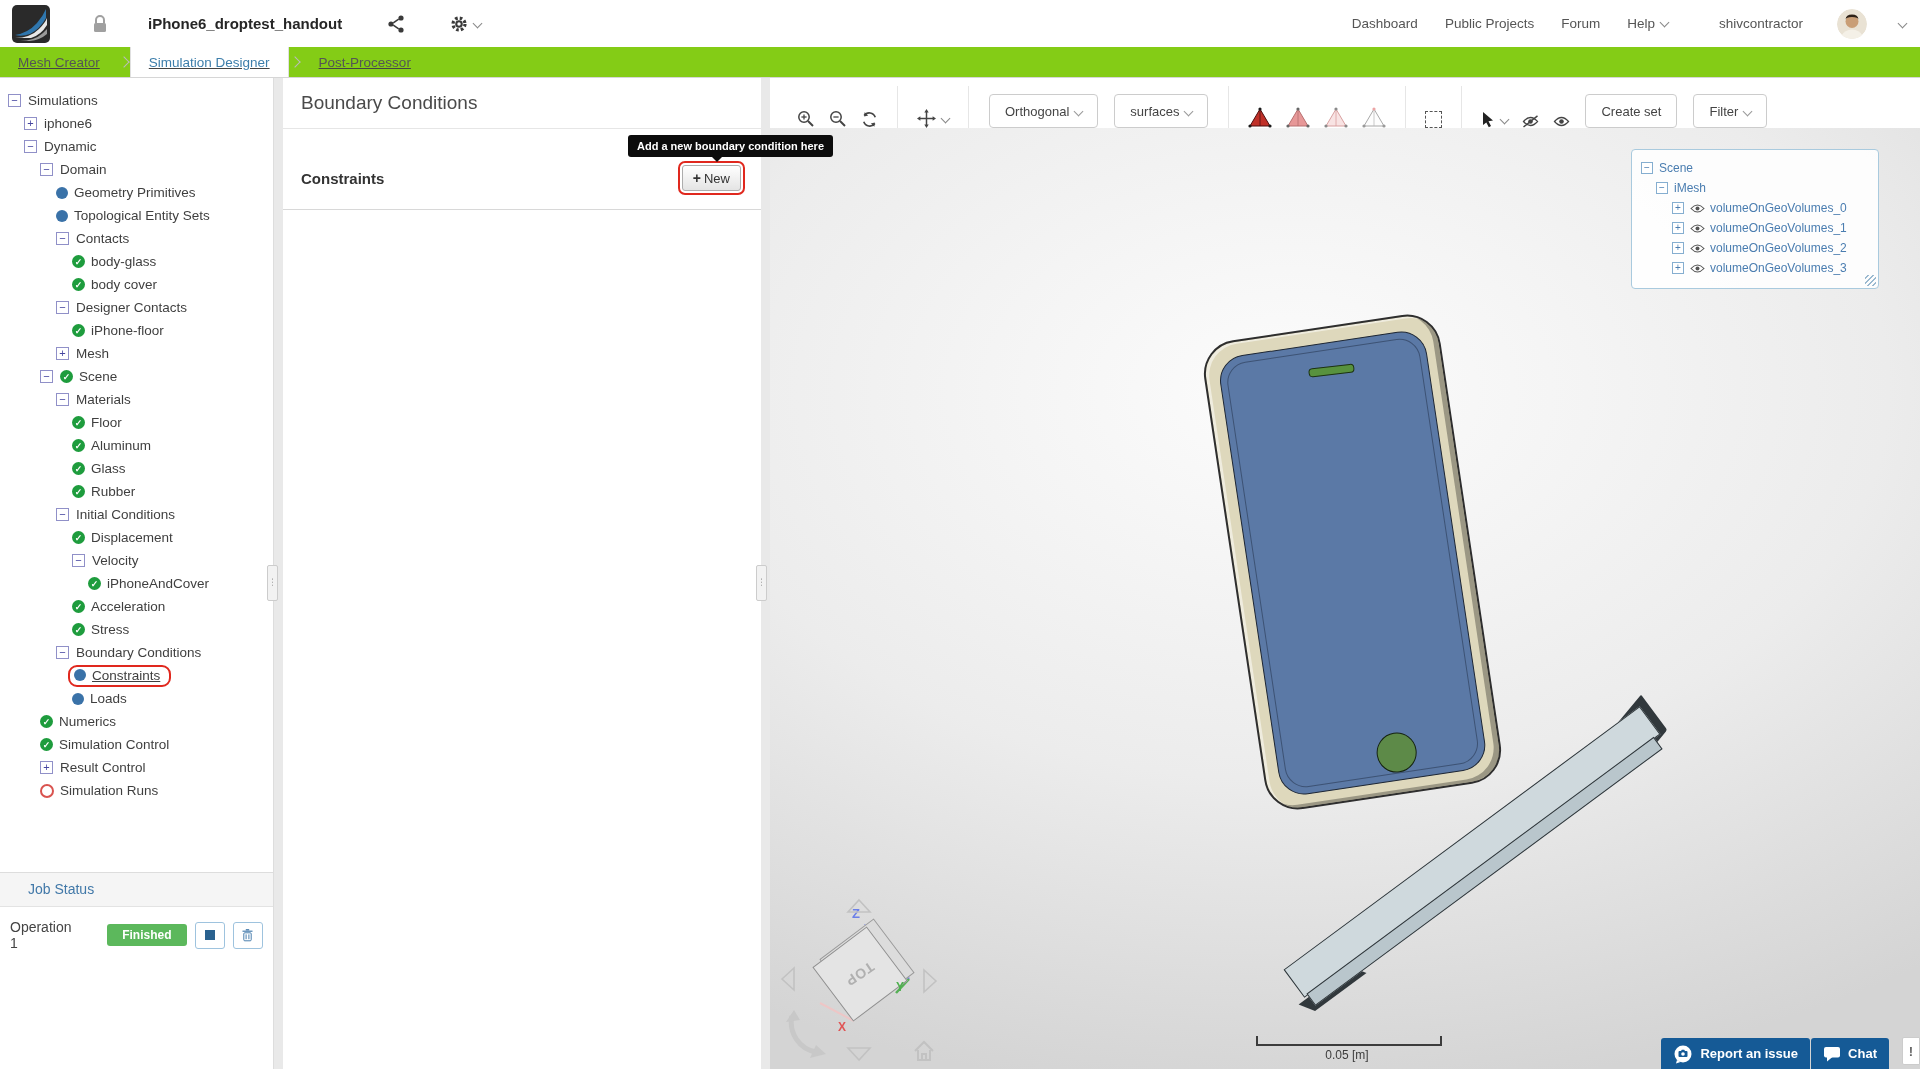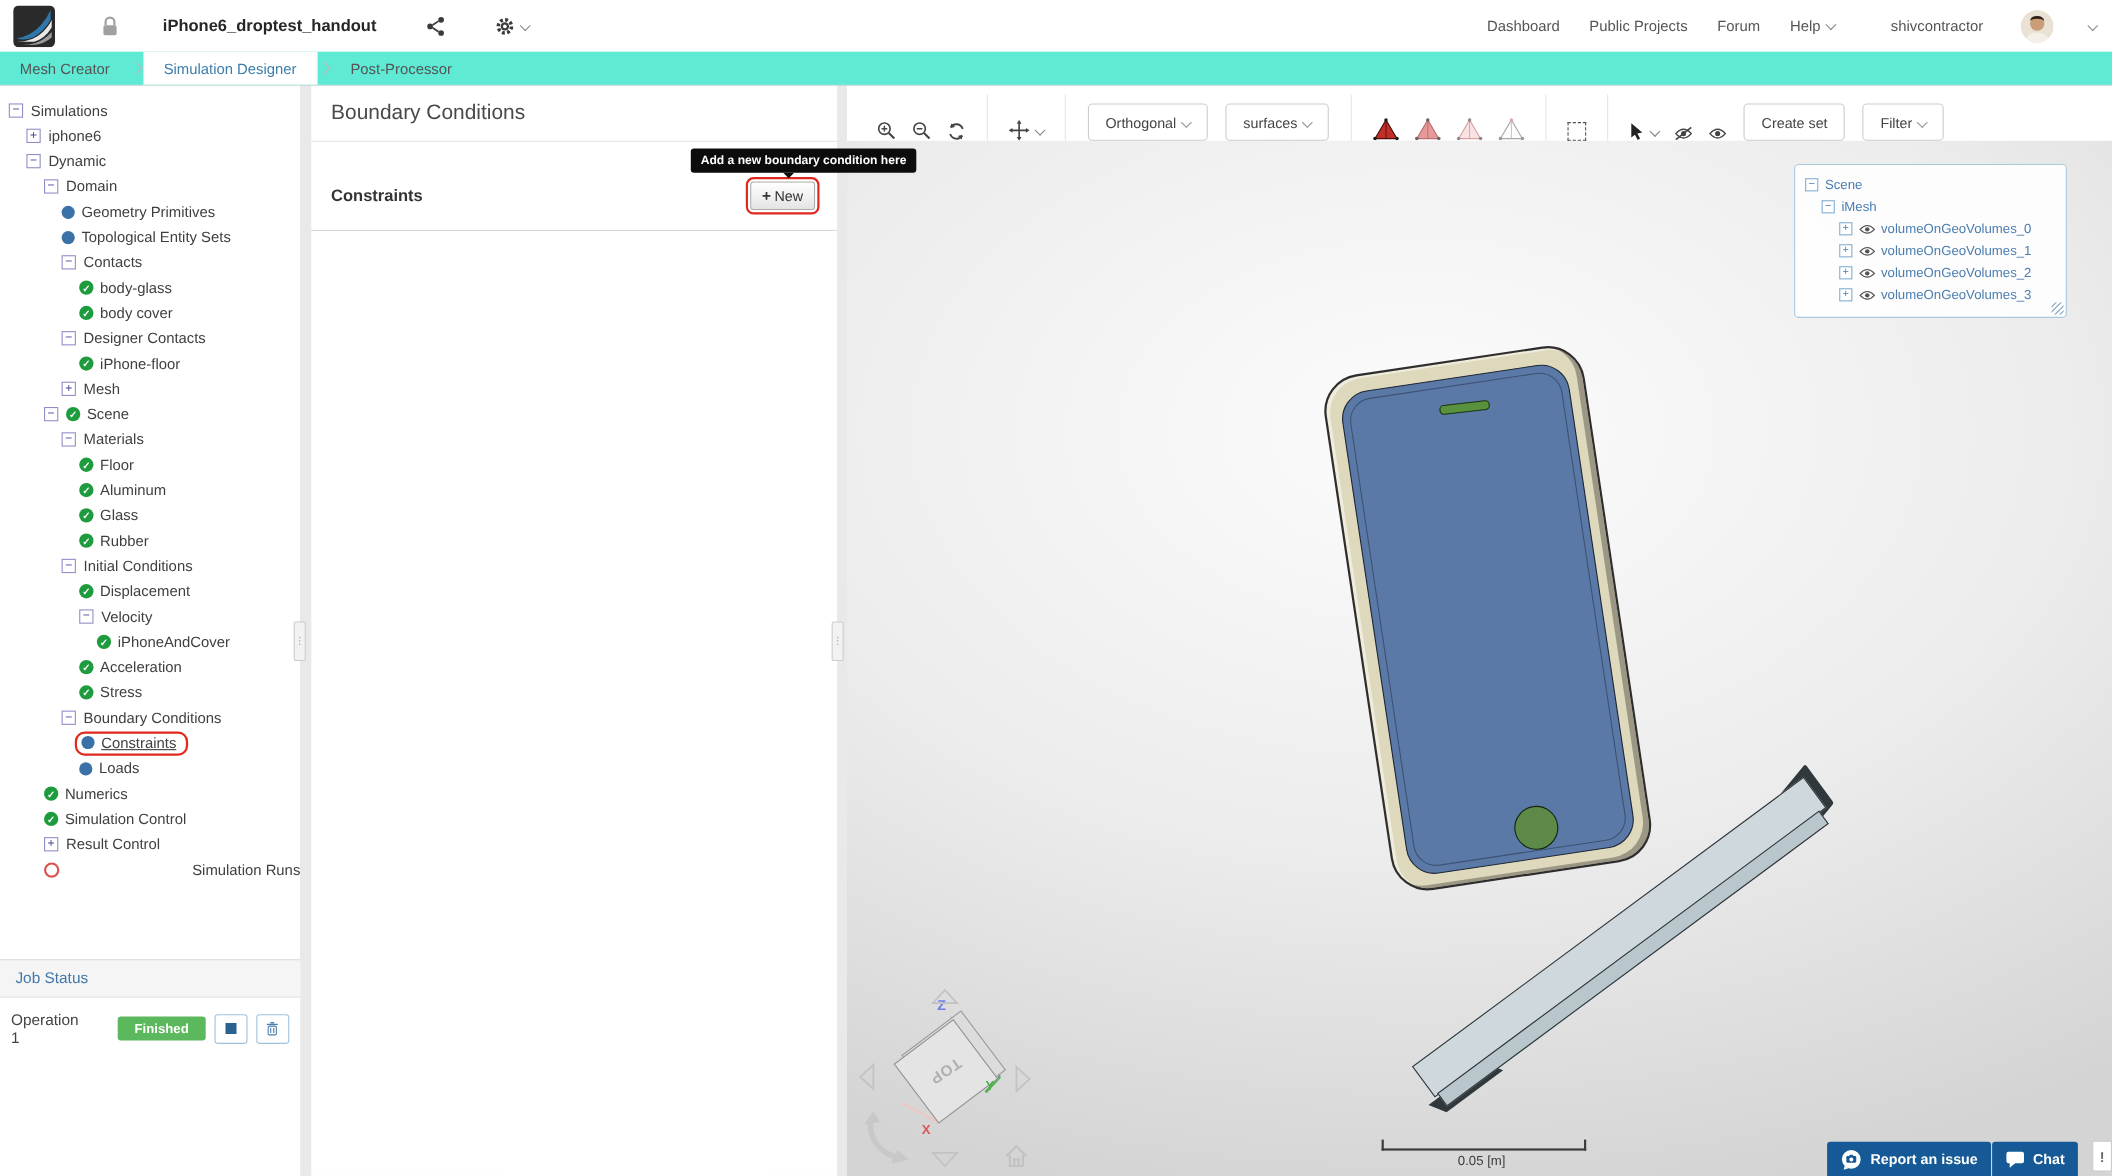--- a/index.html
+++ b/index.html
@@ -12,22 +12,22 @@
   .proj-title{margin-left:16px;font-size:15px;font-weight:bold;color:#262626;}
   .hicon{margin-left:22px;display:inline-flex;align-items:center;cursor:pointer;}
   .chev{display:inline-block;width:6px;height:6px;border-right:1.5px solid #888;border-bottom:1.5px solid #888;
         transform:rotate(45deg);margin-left:6px;vertical-align:2px;}
   .hnav{margin-left:auto;display:flex;align-items:center;gap:27px;font-size:13.5px;color:#555;}
   .hnav-link{cursor:pointer;white-space:nowrap;}
   .username{margin-left:27px;font-size:13.5px;color:#555;cursor:pointer;}
   .avatar{margin-left:10px;width:30px;height:30px;border-radius:50%;overflow:hidden;display:inline-flex;cursor:pointer;}
   .acct-chev{margin:0 14px 0 8px;}
   
-  .tabbar{position:absolute;left:0;top:47px;width:100%;height:30px;background:#5eead4;
-          border-bottom:1px solid #d6d6d6;display:flex;align-items:stretch;font-size:13.5px;}
+  .tabbar{position:absolute;left:0;top:47px;width:100%;height:30px;background:#84cc16;
+          border-bottom:1px solid #d6d6d6;display:flex;align-items:stretch;font-size:13.5px;text-decoration:underline;}
   .tab{padding:0 18px;display:flex;align-items:center;color:#555;cursor:pointer;}
   .tab.active{background:#fff;color:#3d7eab;border-right:1px solid #e0e0e0;border-left:1px solid #e0e0e0;}
   .tab-sep{width:7px;height:7px;border-top:1px solid #bbb;border-right:1px solid #bbb;
            transform:rotate(45deg);align-self:center;margin:0 2px;}
   
   .nav-panel{position:absolute;left:0;top:78px;width:273px;bottom:0;background:#fff;border-right:1px solid #ddd;}
   .nav-title{height:49px;line-height:49px;padding-left:16px;font-size:20px;color:#4a4a4a;border-bottom:1px solid #e6e6e6;}
   .tree{padding-top:11px;font-size:13.5px;color:#3f3f3f;}
   .tree-row{height:23px;display:flex;align-items:center;cursor:pointer;white-space:nowrap;}
   .expander{width:11px;height:11px;border:1px solid #9090c8;background:#fff;color:#4646a0;font-size:11px;
@@ -36,21 +36,21 @@
   .ticon.dot{width:12px;height:12px;border-radius:50%;background:#3a72a8;}
   .ticon.check{width:13px;height:13px;border-radius:50%;background:#1e9c3d;color:#fff;font-size:9px;font-weight:bold;
                display:inline-flex;align-items:center;justify-content:center;}
   .ticon.circ{width:10px;height:10px;border-radius:50%;border:2px solid #d9534f;background:transparent;}
   .annotation-ring{display:inline-flex;align-items:center;border:2px solid #e0281e;border-radius:9px;
                    padding:1px 9px 2px 4px;margin-left:-4px;}
   .u{text-decoration:underline;}
   
   .job-status{position:absolute;left:0;right:0;top:794px;bottom:0;background:#fff;}
   .js-head{height:33px;line-height:33px;background:#f5f5f5;border-top:1px solid #ddd;border-bottom:1px solid #e3e3e3;
-           padding-left:14px;font-size:14px;color:#4178a8;}
+           padding-left:28px;font-size:14px;color:#4178a8;}
   .js-row{display:flex;align-items:center;padding:12px 10px 0 10px;font-size:14px;color:#444;}
   .badge{margin-left:26px;background:#5cb85c;color:#fff;font-size:12px;font-weight:bold;border-radius:3px;
          padding:4px 15px;}
   .js-btn{margin-left:8px;width:29px;height:25px;border:1px solid #9ec3de;border-radius:3px;background:#fff;
           display:inline-flex;align-items:center;justify-content:center;cursor:pointer;}
   .js-btn:first-of-type{margin-left:auto;}
   .stop-sq{width:10px;height:10px;background:#2a628f;display:block;}
   
   .mid-panel{position:absolute;left:283px;top:78px;width:478px;bottom:0;background:#fff;}
   .panel-title{height:50px;line-height:50px;padding-left:18px;font-size:19px;color:#4a4a4a;border-bottom:1px solid #e6e6e6;}
@@ -320,21 +320,21 @@
           <span>Numerics</span>
         </div>
         <div class="tree-row" style="padding-left: 40px;">
           <span class="ticon check">✓</span>
           <span>Simulation Control</span>
         </div>
         <div class="tree-row" style="padding-left: 40px;">
           <span class="expander">+</span>
           <span>Result Control</span>
         </div>
-        <div class="tree-row" style="padding-left: 40px; justify-content: space-between;">
+        <div class="tree-row" style="padding-left: 40px;">
           <span class="ticon circ"></span>
           <span>Simulation Runs</span>
         </div>
       </div>
     <div class="job-status">
       <div class="js-head">Job Status</div>
       <div class="js-row">
         <span>Operation 1</span>
         <span class="badge">Finished</span>
         <span class="js-btn">

